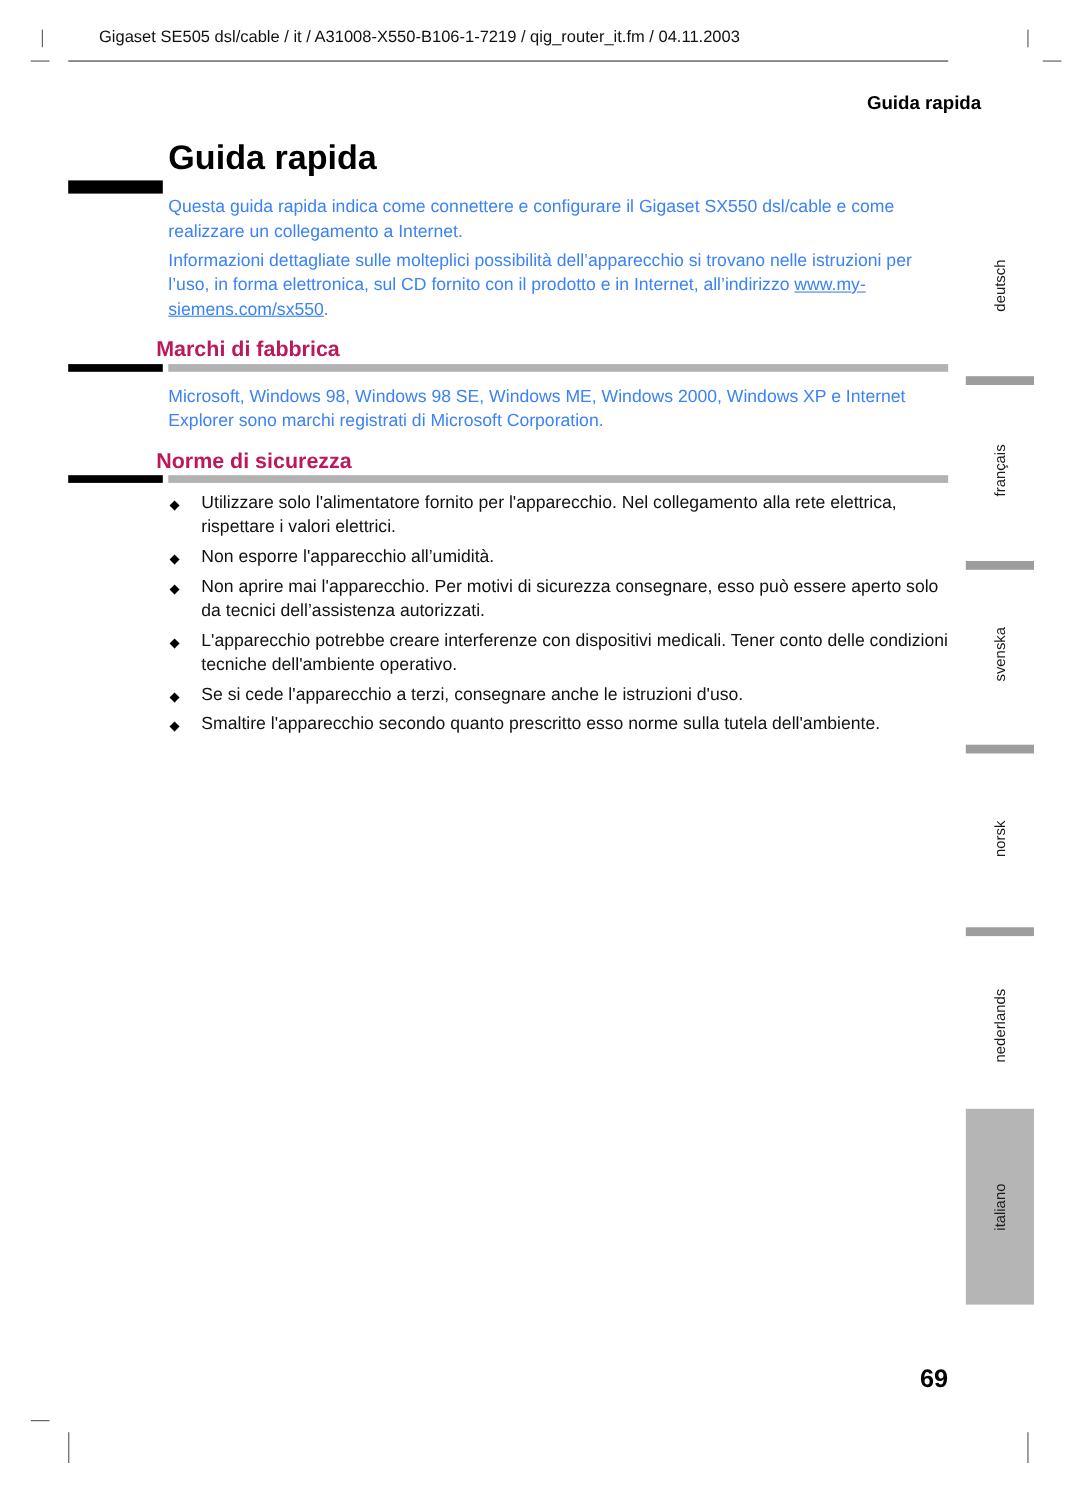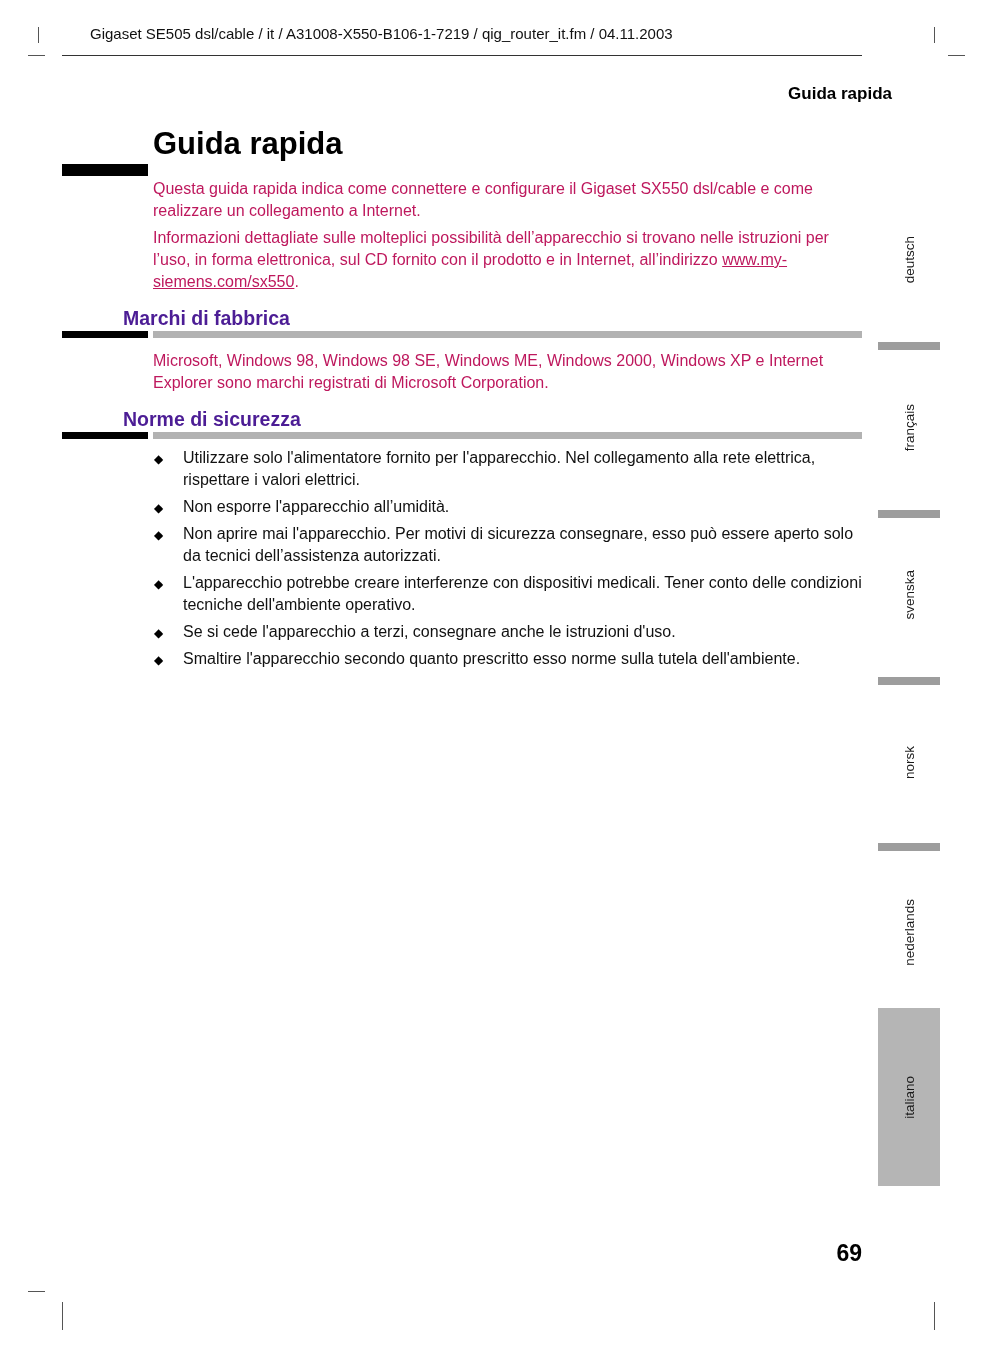--- a/index.html
+++ b/index.html
@@ -15,25 +15,25 @@
   .header-text { position:absolute; left:90px; top:25px; font-size:15px; color:#111; white-space:nowrap; }
   .header-rule { position:absolute; left:62px; top:55px; width:800px; height:1px; background:#333; }
   .running-head { position:absolute; top:84px; right:100px; font-size:17px; font-weight:bold; color:#000; }
 
   
   .content { position:absolute; left:62px; top:122px; width:800px; }
   .title-block { position:relative; height:56px; }
   .title-block h1 { position:absolute; left:91px; top:0; margin:0; font-size:31px; line-height:44px; font-weight:bold; color:#000; }
   .title-bar { position:absolute; left:0; top:42px; width:86px; height:12px; background:#000; }
 
-  .body { margin:5px 0 0 91px; font-size:16px; line-height:22px; color:#be185d; }
+  .body { margin:5px 0 0 91px; font-size:16px; line-height:22px; color:#3b82f6; }
   .body.first { margin-top:0; }
   .link { text-decoration:underline; cursor:pointer; }
 
-  h2 { margin:14px 0 0 61px; font-size:19.5px; line-height:22px; font-weight:bold; color:#4c1d95; }
+  h2 { margin:14px 0 0 80px; font-size:19.5px; line-height:22px; font-weight:bold; color:#be185d; }
   .rule-row { display:flex; margin-top:2px; height:7px; }
   .rule-black { width:86px; background:#000; }
   .rule-spacer { width:5px; }
   .rule-gray { flex:1; background:#b2b2b2; }
 
   ul.bullets { list-style:none; margin:8px 0 0 91px; padding:0; }
   ul.bullets li { position:relative; padding-left:30px; margin-bottom:5px; font-size:16px; line-height:22px; color:#111; }
   ul.bullets .bullet { position:absolute; left:1px; top:1px; font-size:12px; line-height:22px; color:#000; }
 
   

